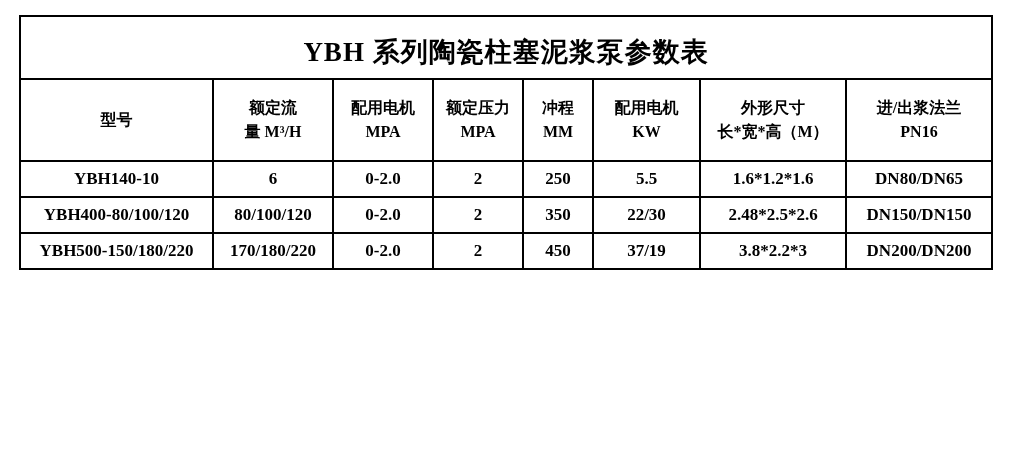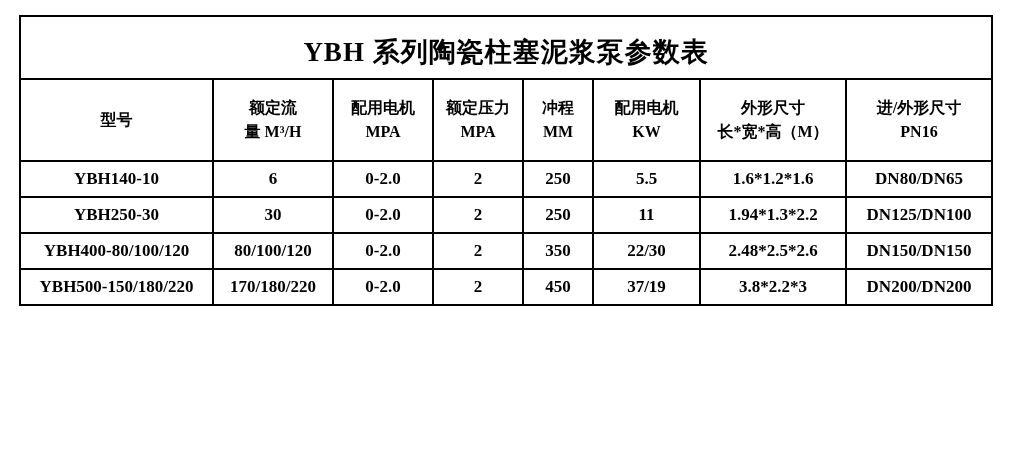--- a/index.html
+++ b/index.html
@@ -99,45 +99,35 @@
         </th>
         <th>
           <div class="hline">配用电机</div>
           <div class="hline">KW</div>
         </th>
         <th>
           <div class="hline">外形尺寸</div>
           <div class="hline">长*宽*高（M）</div>
         </th>
         <th>
-          <div class="hline">进/外形尺寸</div>
+          <div class="hline">进/出浆法兰</div>
           <div class="hline">PN16</div>
         </th>
       </tr>
     </thead>
     <tbody>
         <tr>
           <td>YBH140-10</td>
           <td>6</td>
           <td>0-2.0</td>
           <td>2</td>
           <td>250</td>
           <td>5.5</td>
           <td>1.6*1.2*1.6</td>
           <td>DN80/DN65</td>
-        </tr>
-        <tr>
-          <td>YBH250-30</td>
-          <td>30</td>
-          <td>0-2.0</td>
-          <td>2</td>
-          <td>250</td>
-          <td>11</td>
-          <td>1.94*1.3*2.2</td>
-          <td>DN125/DN100</td>
         </tr>
         <tr>
           <td>YBH400-80/100/120</td>
           <td>80/100/120</td>
           <td>0-2.0</td>
           <td>2</td>
           <td>350</td>
           <td>22/30</td>
           <td>2.48*2.5*2.6</td>
           <td>DN150/DN150</td>

